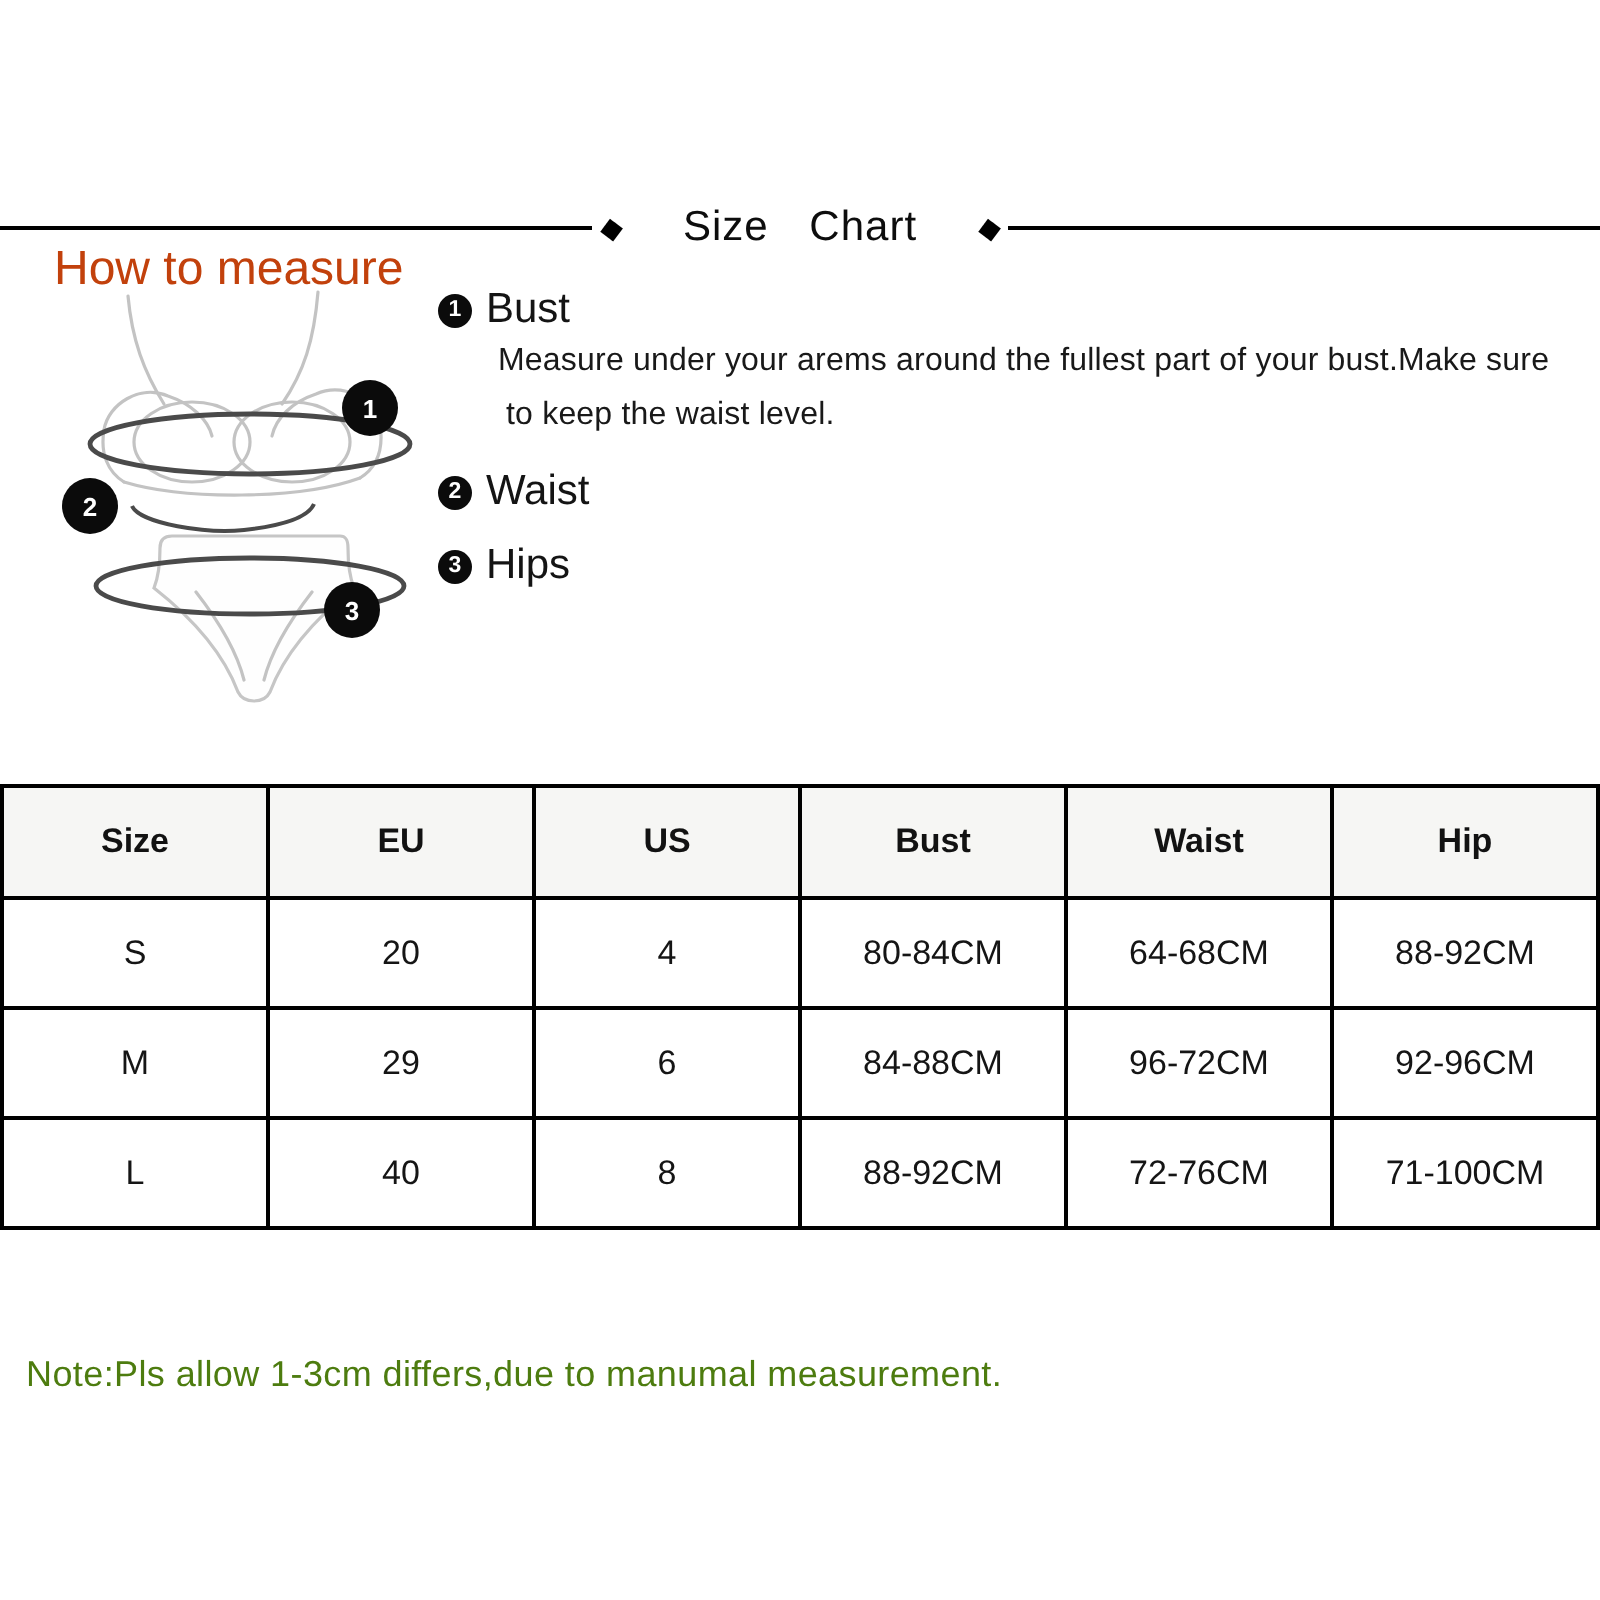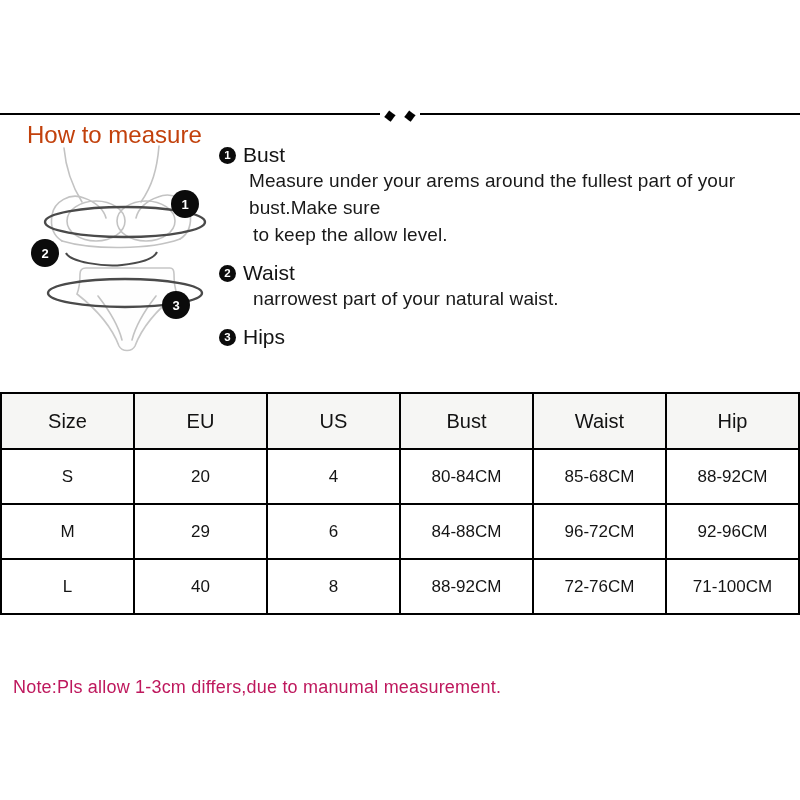--- a/index.html
+++ b/index.html
@@ -17,48 +17,49 @@
 
   
   .figure { position:absolute; left:22px; top:142px; }
 
   
   .sections { position:absolute; left:219px; top:143px; width:572px; }
   .section { margin-bottom:13px; }
   .sec-head { display:flex; align-items:center; gap:7px; }
   .num-badge { width:17px; height:17px; border-radius:50%; background:#0b0b0b; color:#fff; font-size:11.5px; font-weight:bold; display:inline-flex; align-items:center; justify-content:center; flex:0 0 auto; }
   .sec-title { font-size:21px; color:#141414; }
-  .sec-body { margin-left:30px; font-size:19px; line-height:27px; color:#191919; letter-spacing:0.1px; }
+  .sec-body { margin-left:30px; font-size:16px; line-height:27px; color:#191919; letter-spacing:0.1px; }
   .sec-body .l2 { padding-left:4px; }
   .section.waist .sec-body { line-height:27px; }
 
   
   table.size-table { position:absolute; top:392px; left:0; width:800px; border-collapse:collapse; table-layout:fixed; }
   .size-table th, .size-table td { border:2px solid #000; text-align:center; vertical-align:middle; }
-  .size-table th { height:56px; background:#f6f6f4; font-size:20px; font-weight:normal; color:#121212; }
+  .size-table th { height:56px; background:#f6f6f4; font-size:17px; font-weight:bold; color:#121212; }
   .size-table td { height:55px; font-size:17px; color:#151515; background:#fff; }
 
   
-  .note { position:absolute; left:13px; top:677px; font-size:18px; color:#be185d; letter-spacing:0.2px; }
+  .note { position:absolute; left:13px; top:677px; font-size:18px; color:#4d7c0f; letter-spacing:0.2px; }
 
   
   .sketch { stroke:#c3c3c3; fill:none; stroke-width:1.6; stroke-linecap:round; }
   .sketch-fill { stroke:#c6c6c6; fill:#fefefe; stroke-width:1.6; }
   .tape { stroke:#4a4a4a; fill:none; stroke-width:2.4; }
   .badge-circle { fill:#0b0b0b; }
   .badge-num { fill:#ffffff; font-family:"Liberation Sans", sans-serif; font-size:13px; font-weight:bold; text-anchor:middle; }
 </style>
 </head>
 <body>
 
 <div class="page">
 
   <div class="size-chart-header">
     <div class="hr-line"></div>
     <span class="diamond">◆</span>
+    <span class="header-title">Size Chart</span>
     <span class="diamond">◆</span>
     <div class="hr-line"></div>
   </div>
 
   <div class="how-to">How to measure</div>
 
   <svg class="figure" width="196" height="232" viewBox="0 0 196 232">
 
     <path class="sketch" d="M 42,6 C 44,28 50,44 60,60"></path>
     <path class="sketch" d="M 137,4 C 135,28 130,44 119,60"></path>
@@ -95,31 +96,30 @@
 
   <div class="sections">
 
     <div class="section bust">
       <div class="sec-head">
         <span class="num-badge">1</span>
         <span class="sec-title">Bust</span>
       </div>
       <div class="sec-body">
         <div class="l1">Measure under your arems around the fullest part of your bust.Make sure</div>
-        <div class="l2">to keep the allow level.</div>
+        <div class="l2">to keep the waist level.</div>
       </div>
     </div>
 
     <div class="section waist">
       <div class="sec-head">
         <span class="num-badge">2</span>
         <span class="sec-title">Waist</span>
       </div>
       <div class="sec-body">
-        <div class="l2">narrowest part of your natural waist.</div>
       </div>
     </div>
 
     <div class="section hips">
       <div class="sec-head">
         <span class="num-badge">3</span>
         <span class="sec-title">Hips</span>
       </div>
     </div>
 
@@ -135,21 +135,21 @@
         <th>Waist</th>
         <th>Hip</th>
       </tr>
     </thead>
     <tbody>
       <tr>
         <td>S</td>
         <td>20</td>
         <td>4</td>
         <td>80-84CM</td>
-        <td>85-68CM</td>
+        <td>64-68CM</td>
         <td>88-92CM</td>
       </tr>
       <tr>
         <td>M</td>
         <td>29</td>
         <td>6</td>
         <td>84-88CM</td>
         <td>96-72CM</td>
         <td>92-96CM</td>
       </tr>

